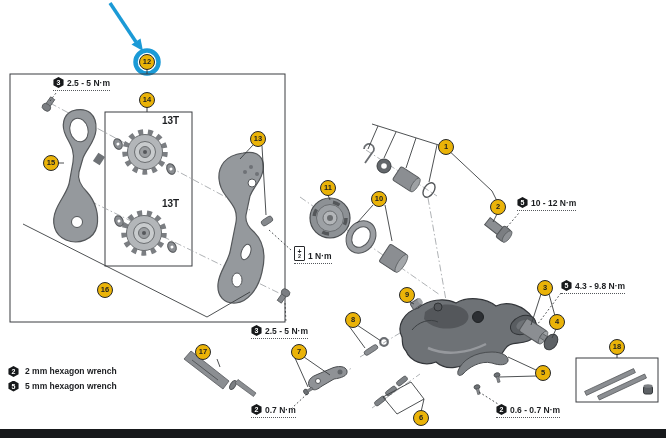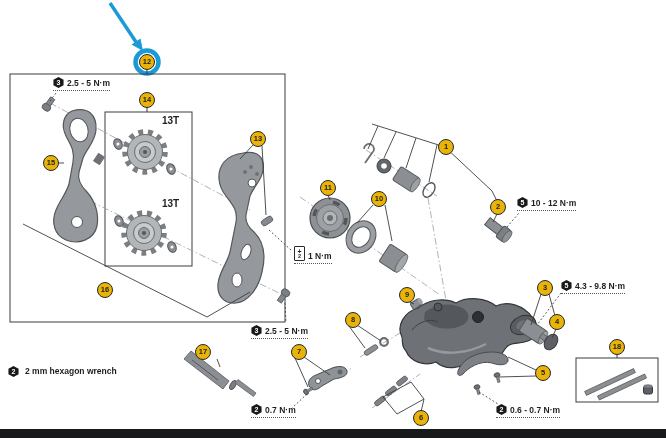--- a/index.html
+++ b/index.html
@@ -322,16 +322,20 @@
   <div class="tq" style="left:496px;top:404px">
     <span class="hex">2</span>
     <span class="val">0.6 - 0.7 N·m</span>
   </div>
 
   <div class="legend">
     <div class="lrow">
       <span class="hex">2</span>
       <span class="lbl">2 mm hexagon wrench</span>
     </div>
+    <div class="lrow">
+      <span class="hex">5</span>
+      <span class="lbl">5 mm hexagon wrench</span>
+    </div>
   </div>
 
   <div class="bar"></div>
 </div>
 
 </body></html>

